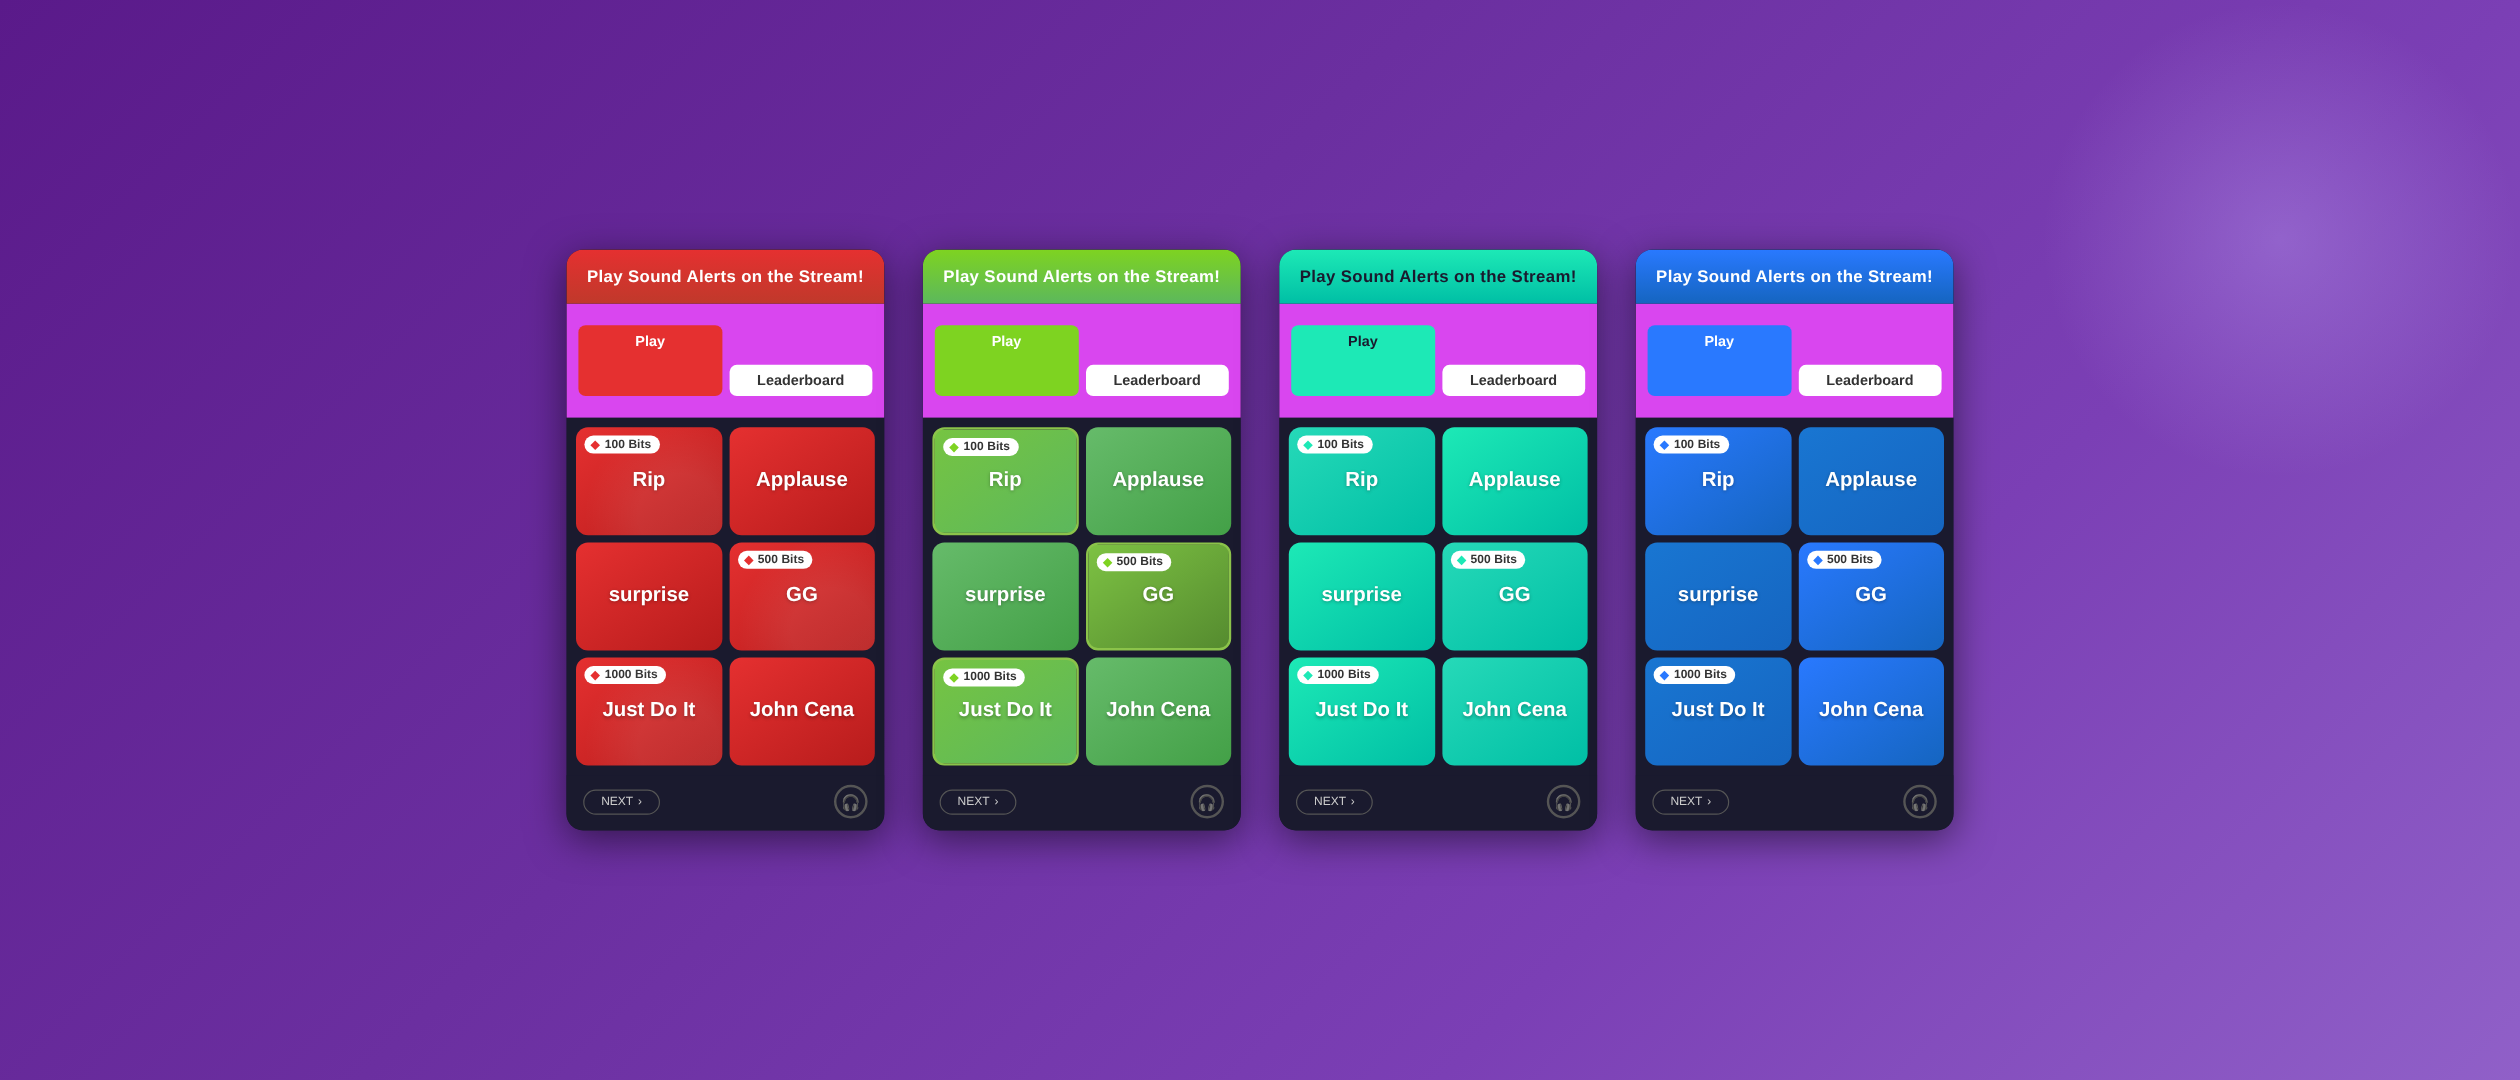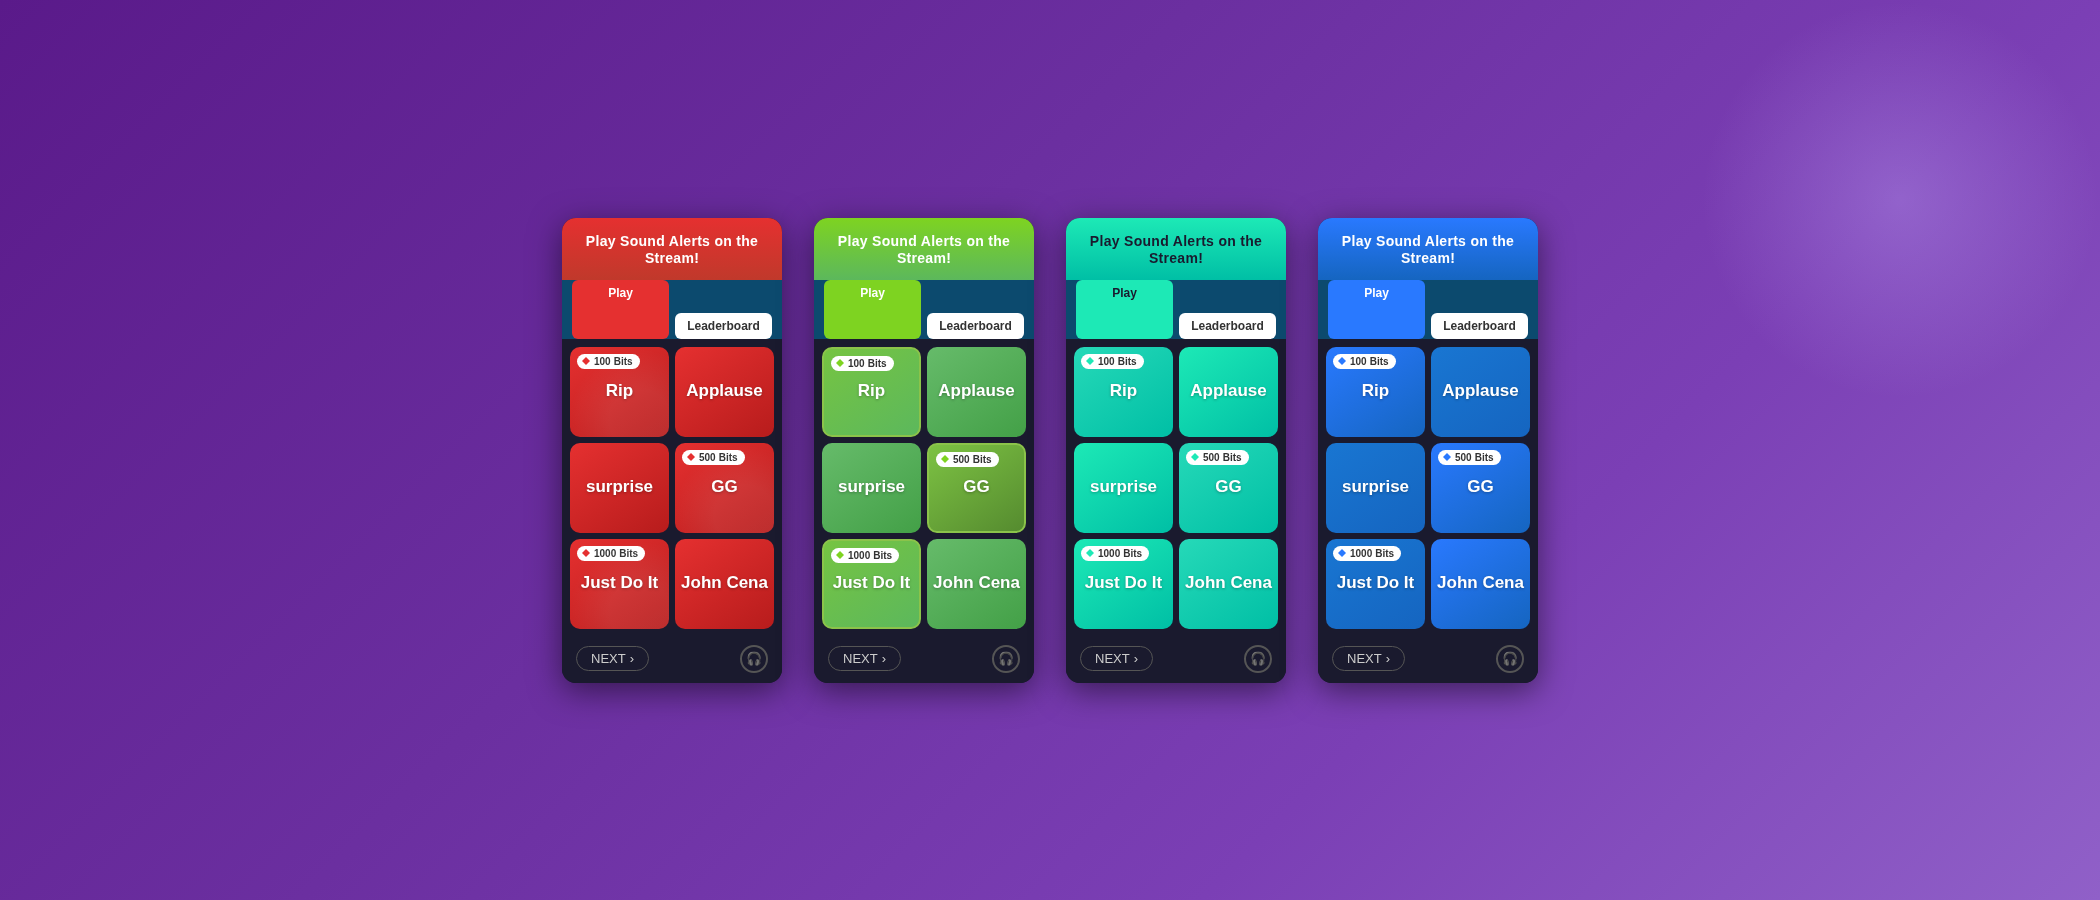--- a/index.html
+++ b/index.html
@@ -21,21 +21,21 @@
       background: radial-gradient(circle, rgba(200,180,255,0.3) 0%, transparent 70%);
       pointer-events: none;
     }
     .panels-container {
       display: flex;
       gap: 32px;
       align-items: center;
       justify-content: center;
     }
     .panel {
-      width: 220px;
+      width: 265px;
       background: #1a1a2e;
       border-radius: 14px;
       overflow: hidden;
       box-shadow: 0 8px 32px rgba(0,0,0,0.5);
     }
     .panel-header {
       padding: 14px 16px;
       text-align: center;
       font-size: 15px;
       font-weight: bold;
@@ -48,22 +48,22 @@
     .panel-header-blue { background: linear-gradient(180deg, #2979ff 0%, #1565c0 100%); }
 
     .panel-header-text {
       font-size: 14px;
       font-weight: 800;
       letter-spacing: 0.3px;
     }
 
     .tab-bar {
       display: flex;
-      background: #0c4a6e;
-      padding: 0 10px;
+      background: #d946ef;
+      padding: 18px 10px;
       gap: 6px;
     }
     .tab {
       flex: 1;
       padding: 6px 0;
       text-align: center;
       border-radius: 6px;
       font-size: 12px;
       font-weight: bold;
       cursor: pointer;
@@ -151,21 +151,21 @@
       align-items: center;
       justify-content: space-between;
       padding: 8px 14px 10px;
       background: #1a1a2e;
     }
     .next-btn {
       background: transparent;
       border: 1.5px solid #555;
       border-radius: 20px;
       color: #ccc;
-      font-size: 13px;
+      font-size: 10px;
       padding: 4px 14px;
       cursor: pointer;
       display: flex;
       align-items: flex-start;
       gap: 4px;
     }
     .headphone-icon {
       width: 28px;
       height: 28px;
       border: 2px solid #555;

